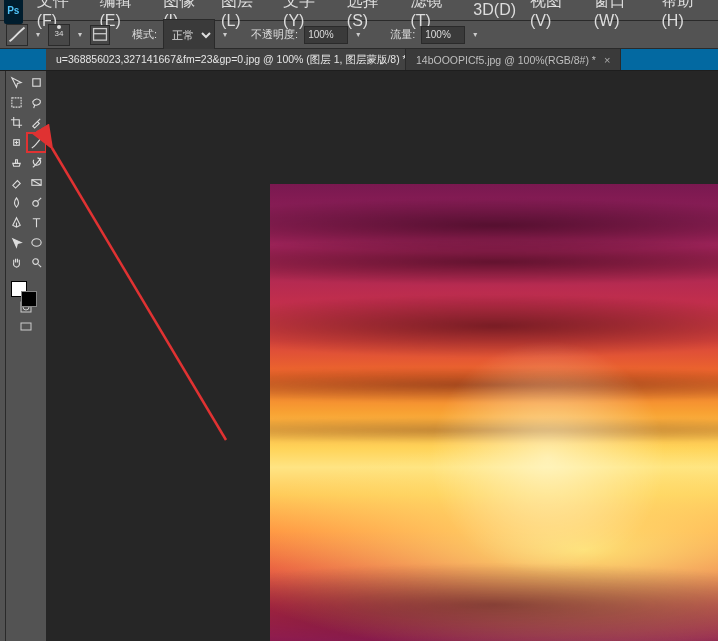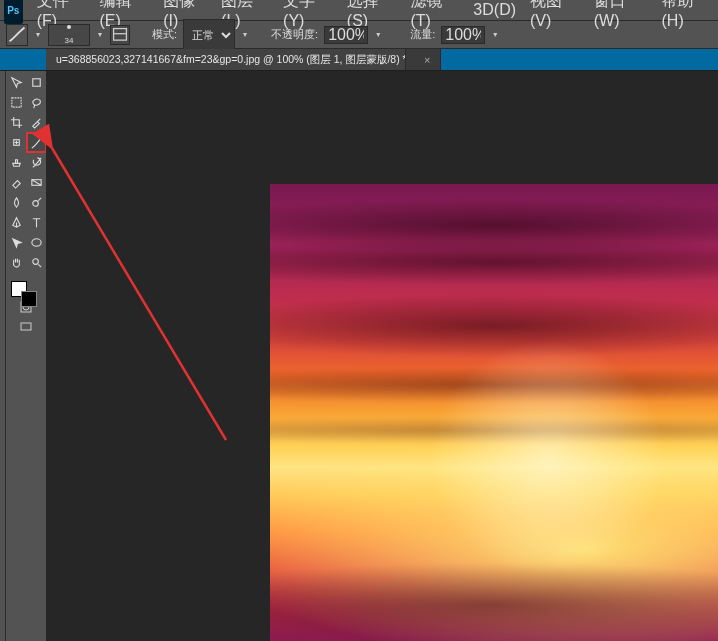--- a/index.html
+++ b/index.html
@@ -32,38 +32,38 @@
     height: 28px; background:#535353;
     display:flex; align-items:center; gap:6px;
     padding: 0 6px; border-bottom:1px solid #2a2a2a;
     font-size:11px;
   }
   .brush-swatch {
     width: 22px; height:22px; background:#535353; border:1px solid #2a2a2a;
     display:flex; align-items:center; justify-content:center;
   }
   .brush-preview {
-    width:42px; height:22px; background:#474747; border:1px solid #2a2a2a;
-    display:flex; flex-direction:column; align-items:center; justify-content:space-between;
+    width:22px; height:22px; background:#474747; border:1px solid #2a2a2a;
+    display:flex; flex-direction:column; align-items:center; justify-content:flex-start;
     font-size:8px; color:#ddd;
   }
   .brush-preview .dot{ width:4px;height:4px;background:#ddd;border-radius:50%; }
   .opt-seg { display:flex; align-items:center; gap:2px; }
   .opt-seg .mini-btn {
     width:20px;height:20px;background:#474747;border:1px solid #2a2a2a;
     display:flex;align-items:center;justify-content:center;color:#ccc;font-size:11px;
   }
   .opt-label { color:#ddd; margin-left:16px; }
   .opt-select {
     height:32px; background:#3a3a3a; color:#ddd; border:1px solid #2a2a2a;
     font-size:11px; padding:0 4px;
   }
   .opt-field {
     width:44px;height:18px;background:#3a3a3a;color:#ddd;
-    border:1px solid #2a2a2a;font-size:16px;padding:0 3px;
+    border:1px solid #2a2a2a;font-size:10px;padding:0 3px;
   }
   .chev{font-size:8px;color:#ccc;padding:0 2px;}
 
   
   .tabstrip {
     height: 22px; background:#0369a1;
     display:flex; align-items:stretch;
     border-bottom:1px solid #1e1e1e;
     padding-left: 46px;
   }
@@ -222,20 +222,21 @@
       </svg>
   </div>
 </div>
 
 <div class="tabstrip">
   <div class="doc-tab active">
     <span>u=368856023,327141667&amp;fm=23&amp;gp=0.jpg @ 100% (图层 1, 图层蒙版/8) *</span>
 
   </div>
   <div class="doc-tab">
+    <span>14bOOOPICf5.jpg @ 100%(RGB/8#) *</span>
     <span class="close-x">×</span>
   </div>
 </div>
 
 <div class="left-rail">
   <div class="rail-stub"></div>
   <div class="tools">
     <div class="tool">
         <svg viewBox="0 0 14 14">
           <path d="M2 2 L7 12 L8 8 L12 7 Z"></path>

